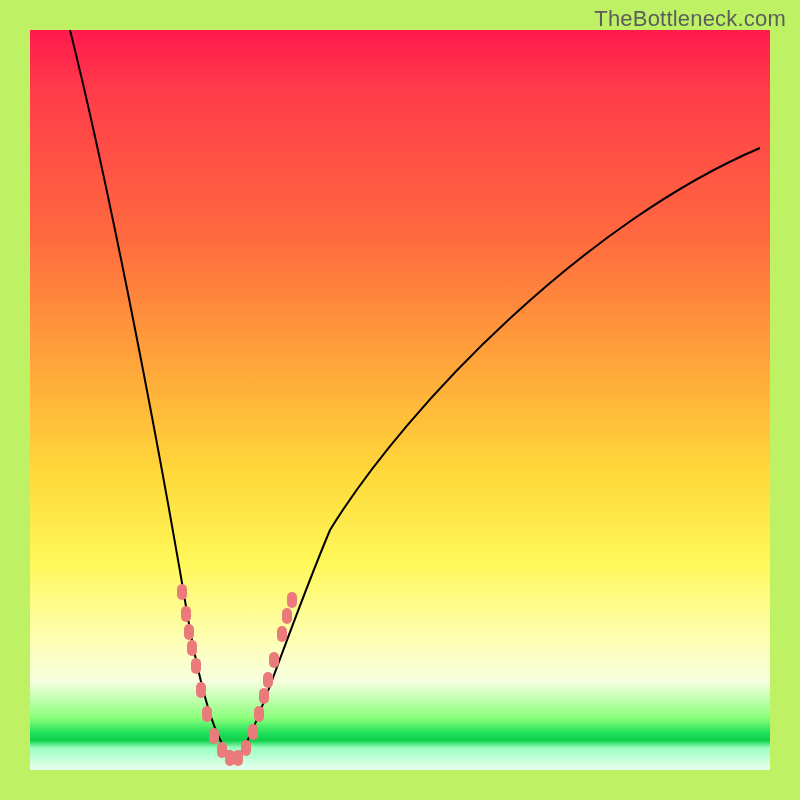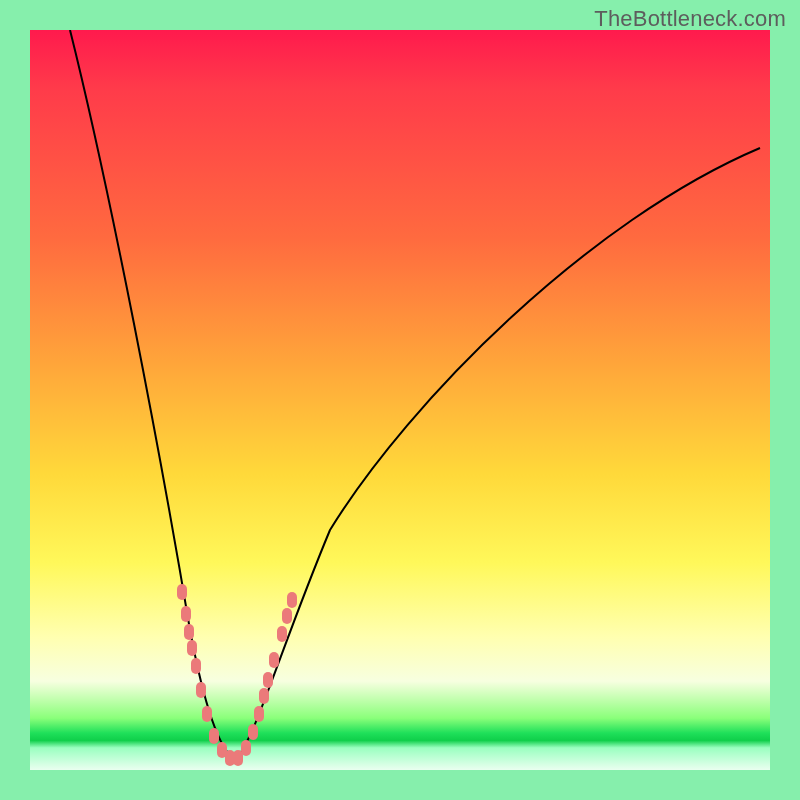--- a/index.html
+++ b/index.html
@@ -7,21 +7,21 @@
     padding: 0;
     width: 800px;
     height: 800px;
     overflow: hidden;
     background: #000;
     font-family: Arial, Helvetica, sans-serif;
   }
   .frame {
     position: absolute;
     inset: 0;
-    background: #86efac;
+    background: #bef264;
     text-align: center;
   }
   .plot-area {
     position: absolute;
     left: 30px;
     top: 30px;
     width: 740px;
     height: 740px;
     overflow: hidden;
   }

